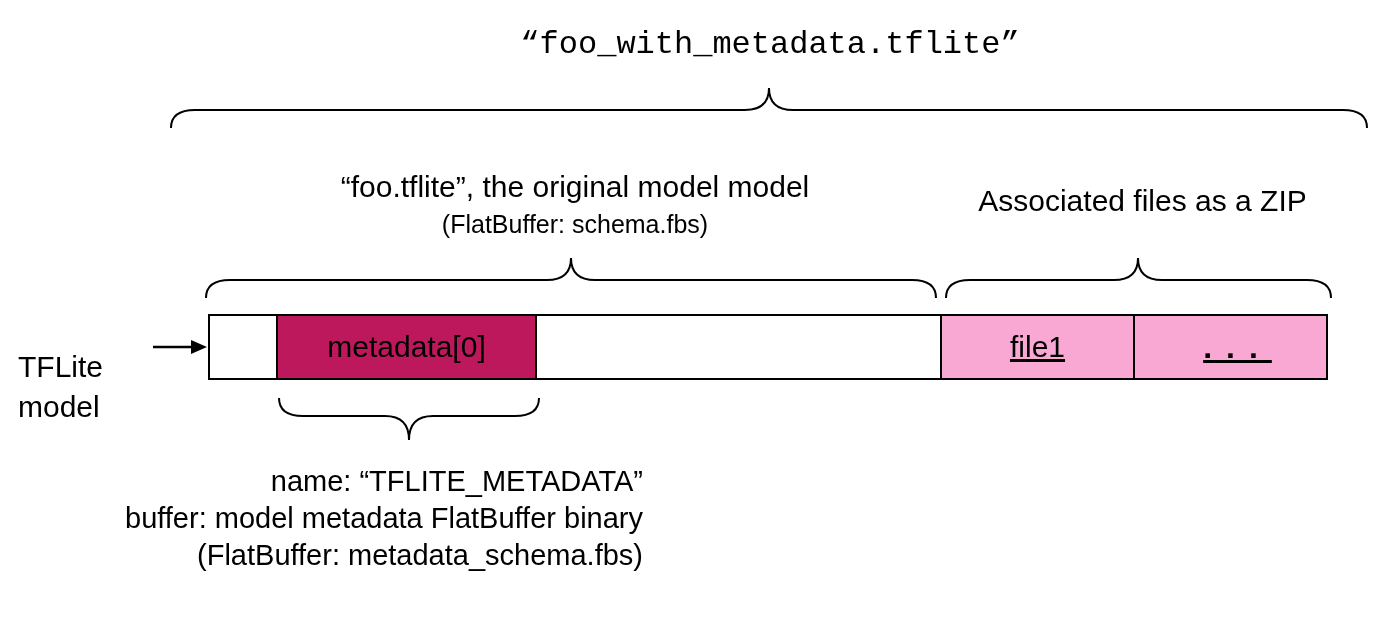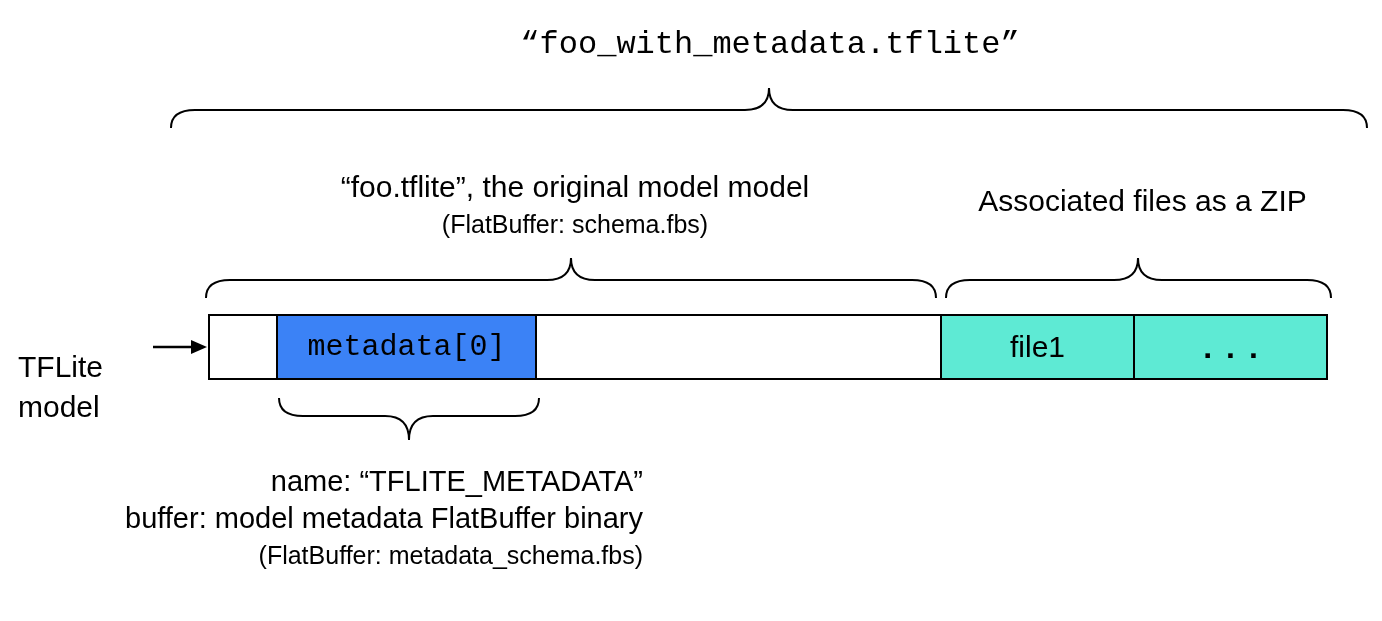--- a/index.html
+++ b/index.html
@@ -34,32 +34,32 @@
   }
   .segment {
     box-sizing:border-box;
     display:flex; align-items:center; justify-content:center;
     font-size:30px;
     border-left:2px solid #000;
     height:100%;
   }
   .segment:first-child { border-left:none; }
   .seg-white { background:#ffffff; }
-  .seg-green { background:#3b82f6;font-family:Liberation Mono, monospace; }
-  .seg-gray  { background:#5eead4; }
+  .seg-green { background:#be185d; }
+  .seg-gray  { background:#f9a8d4;text-decoration:underline; }
   #seg-0 { width:66px;  }
   #seg-1 { width:259px; }
   #seg-2 { width:405px; }
   #seg-3 { width:193px; }
   #seg-4 { width:193px; font-weight:700; font-size:32px; letter-spacing:14px; padding-left:14px; }
 
   #metadata-brace { left:278px; top:396px; }
 
   #metadata-note { left:125px; top:463px; font-size:29px; line-height:37px;text-align:right; }
-  #metadata-note .schema-line { font-size:25px; margin-left:62px; }
+  #metadata-note .schema-line { font-size:29px; margin-left:62px; }
 
   svg path, svg line { stroke:#000; fill:none; }
 </style>
 </head>
 <body>
 
 <div id="canvas">
 
   <div id="title" class="abs center">“foo_with_metadata.tflite”</div>
 

